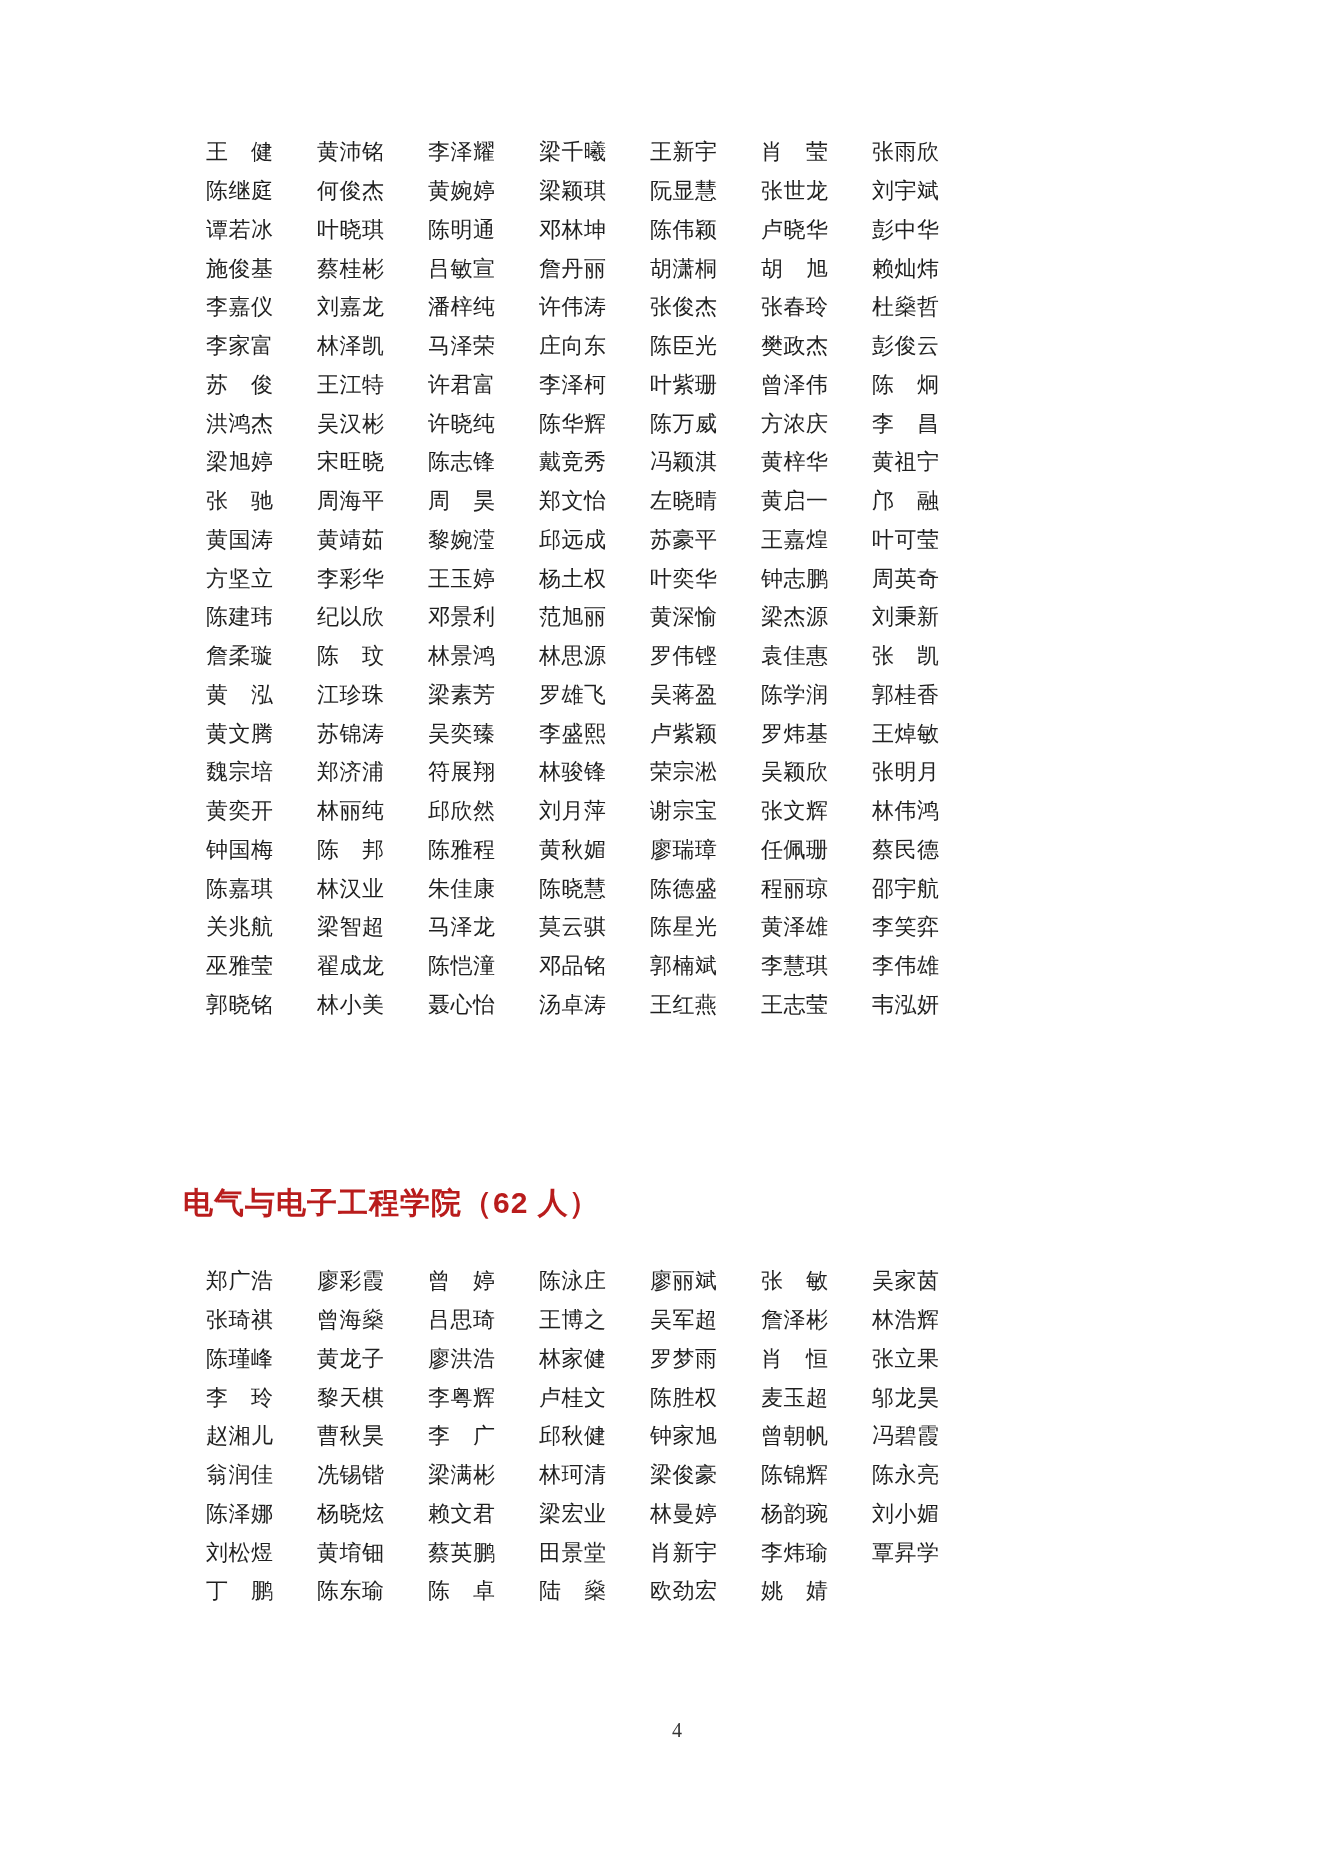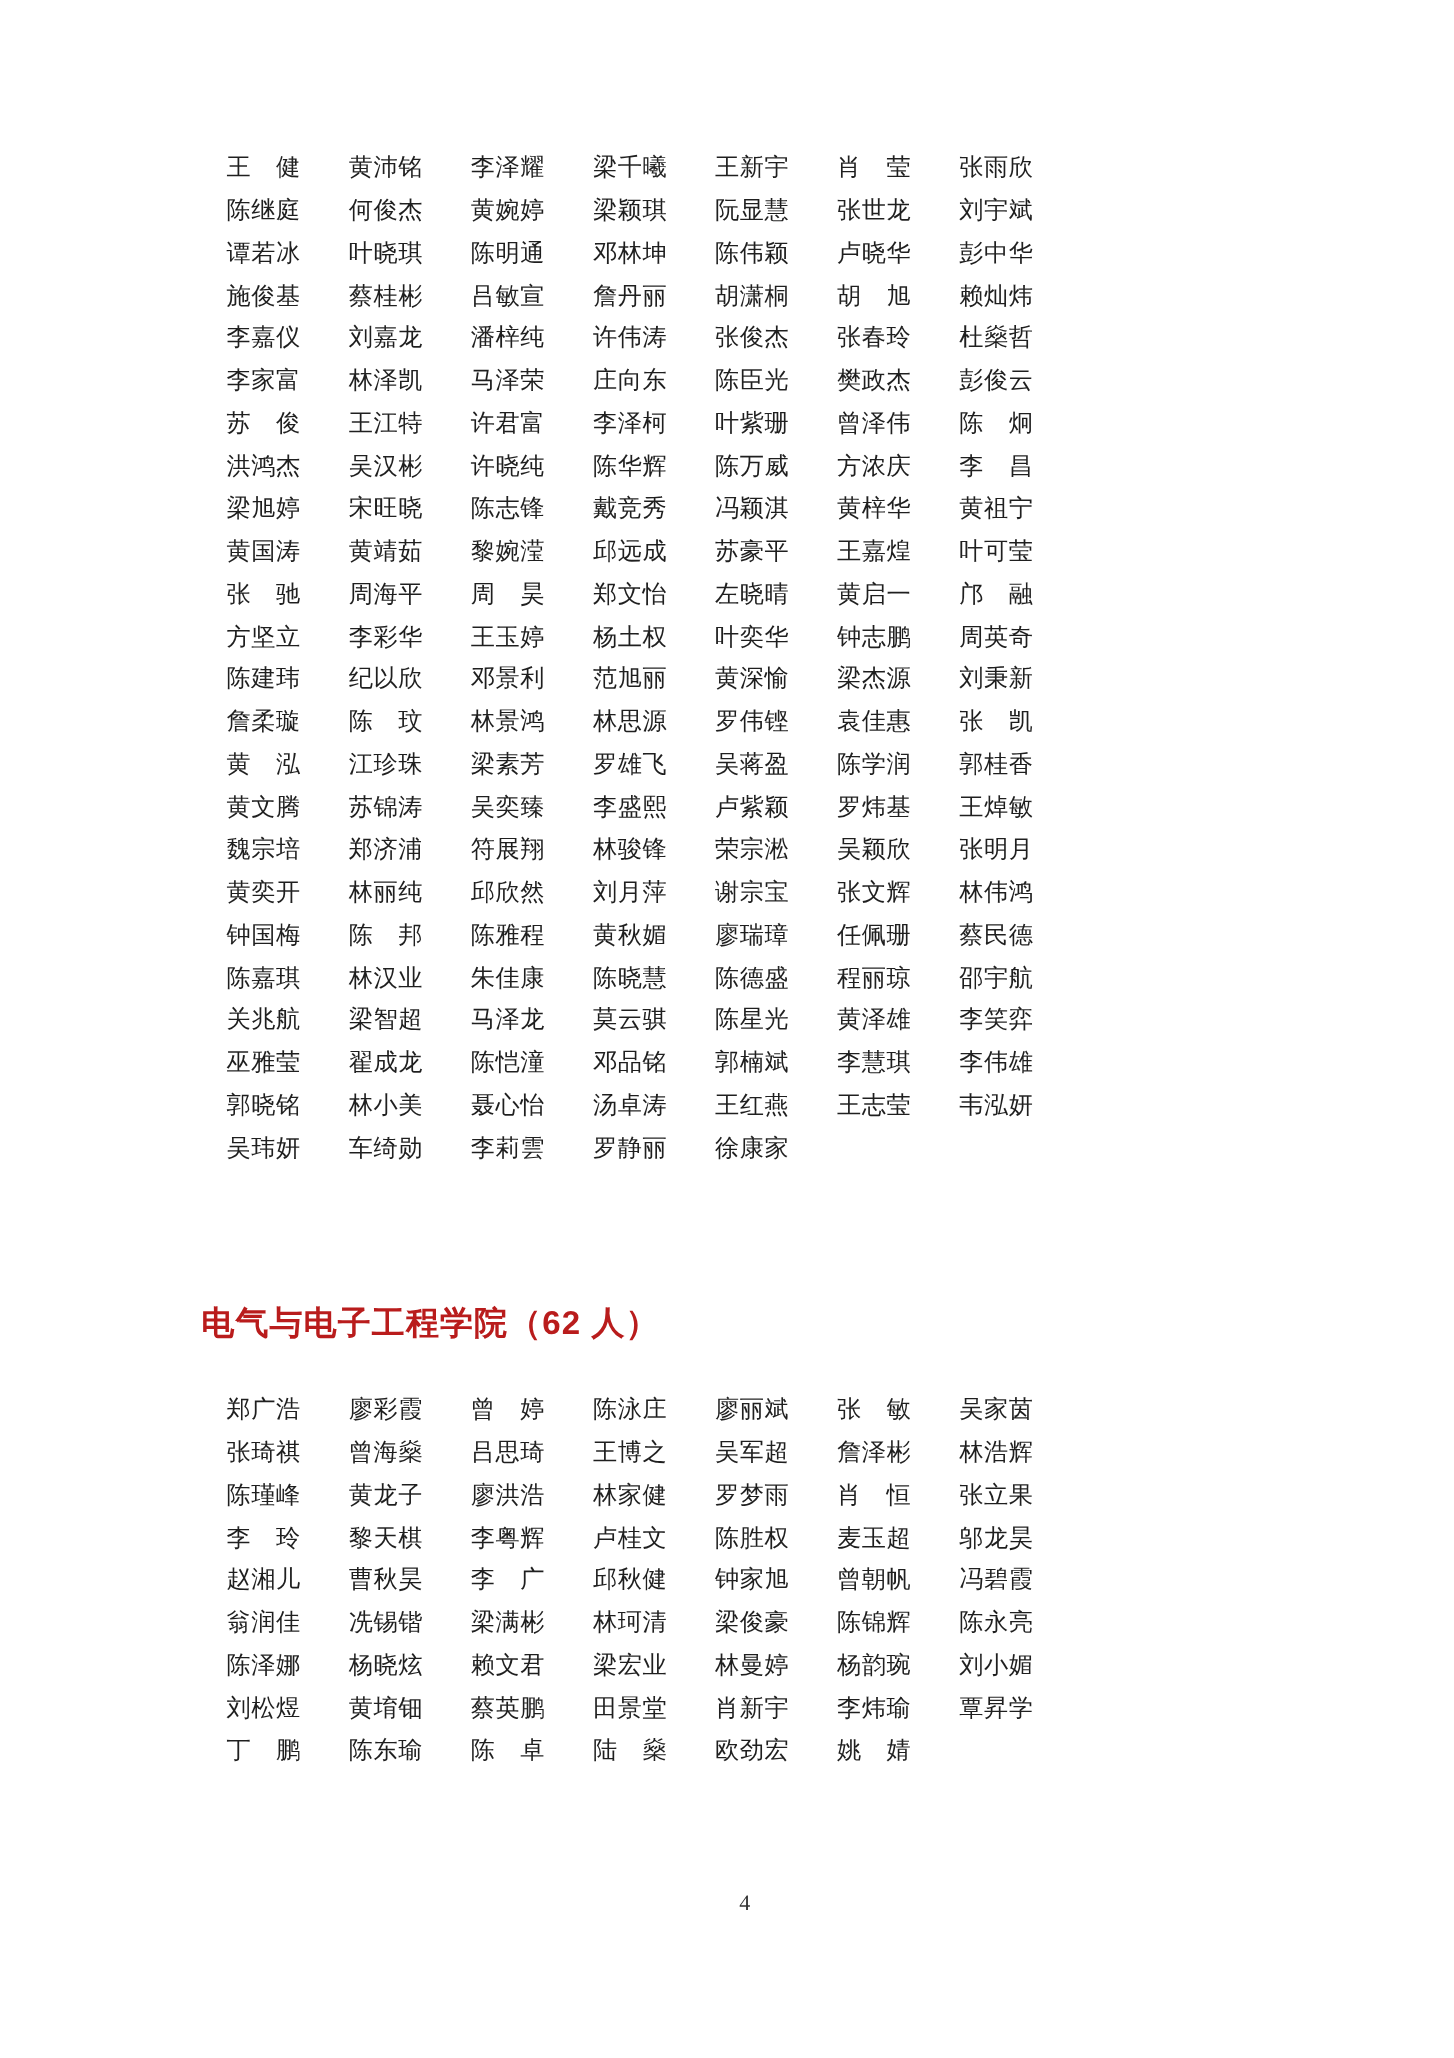--- a/index.html
+++ b/index.html
@@ -137,38 +137,38 @@
       <div class="name-row">
         <span class="name-cell">梁旭婷</span>
         <span class="name-cell">宋旺晓</span>
         <span class="name-cell">陈志锋</span>
         <span class="name-cell">戴竞秀</span>
         <span class="name-cell">冯颖淇</span>
         <span class="name-cell">黄梓华</span>
         <span class="name-cell">黄祖宁</span>
       </div>
       <div class="name-row">
+        <span class="name-cell">张　驰</span>
+        <span class="name-cell">周海平</span>
+        <span class="name-cell">周　昊</span>
+        <span class="name-cell">郑文怡</span>
+        <span class="name-cell">左晓晴</span>
+        <span class="name-cell">黄启一</span>
+        <span class="name-cell">邝　融</span>
+      </div>
+      <div class="name-row">
         <span class="name-cell">黄国涛</span>
         <span class="name-cell">黄靖茹</span>
         <span class="name-cell">黎婉滢</span>
         <span class="name-cell">邱远成</span>
         <span class="name-cell">苏豪平</span>
         <span class="name-cell">王嘉煌</span>
         <span class="name-cell">叶可莹</span>
       </div>
       <div class="name-row">
-        <span class="name-cell">张　驰</span>
-        <span class="name-cell">周海平</span>
-        <span class="name-cell">周　昊</span>
-        <span class="name-cell">郑文怡</span>
-        <span class="name-cell">左晓晴</span>
-        <span class="name-cell">黄启一</span>
-        <span class="name-cell">邝　融</span>
-      </div>
-      <div class="name-row">
         <span class="name-cell">方坚立</span>
         <span class="name-cell">李彩华</span>
         <span class="name-cell">王玉婷</span>
         <span class="name-cell">杨土权</span>
         <span class="name-cell">叶奕华</span>
         <span class="name-cell">钟志鹏</span>
         <span class="name-cell">周英奇</span>
       </div>
       <div class="name-row">
         <span class="name-cell">陈建玮</span>
@@ -262,27 +262,20 @@
       </div>
       <div class="name-row">
         <span class="name-cell">郭晓铭</span>
         <span class="name-cell">林小美</span>
         <span class="name-cell">聂心怡</span>
         <span class="name-cell">汤卓涛</span>
         <span class="name-cell">王红燕</span>
         <span class="name-cell">王志莹</span>
         <span class="name-cell">韦泓妍</span>
       </div>
-      <div class="name-row">
-        <span class="name-cell">吴玮妍</span>
-        <span class="name-cell">车绮勋</span>
-        <span class="name-cell">李莉雲</span>
-        <span class="name-cell">罗静丽</span>
-        <span class="name-cell">徐康家</span>
-      </div>
     </div>
   <h1 class="section-heading">电气与电子工程学院（62 人）</h1>
   <div class="name-grid" id="grid-bottom">
       <div class="name-row">
         <span class="name-cell">郑广浩</span>
         <span class="name-cell">廖彩霞</span>
         <span class="name-cell">曾　婷</span>
         <span class="name-cell">陈泳庄</span>
         <span class="name-cell">廖丽斌</span>
         <span class="name-cell">张　敏</span>

